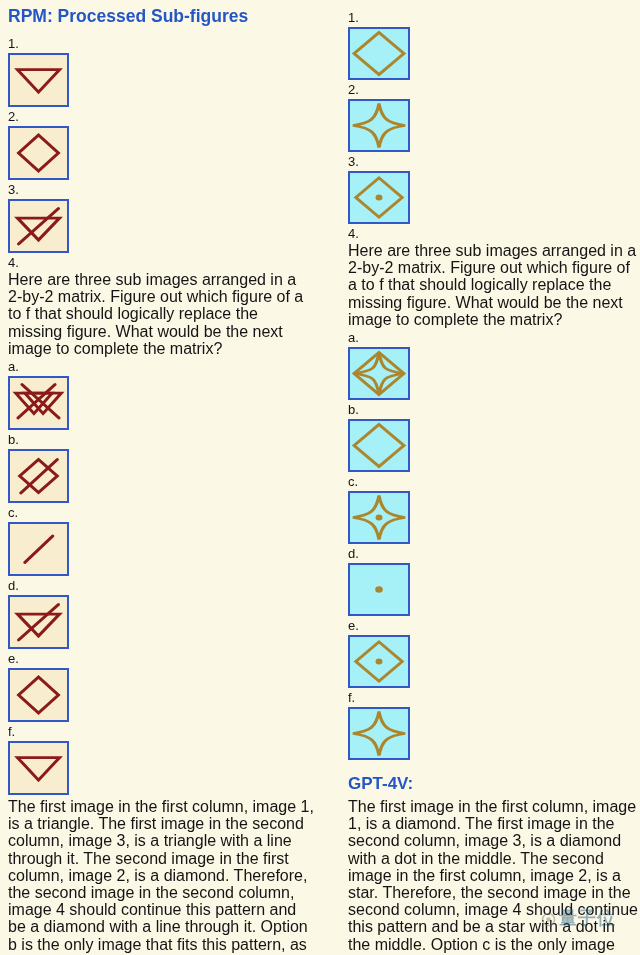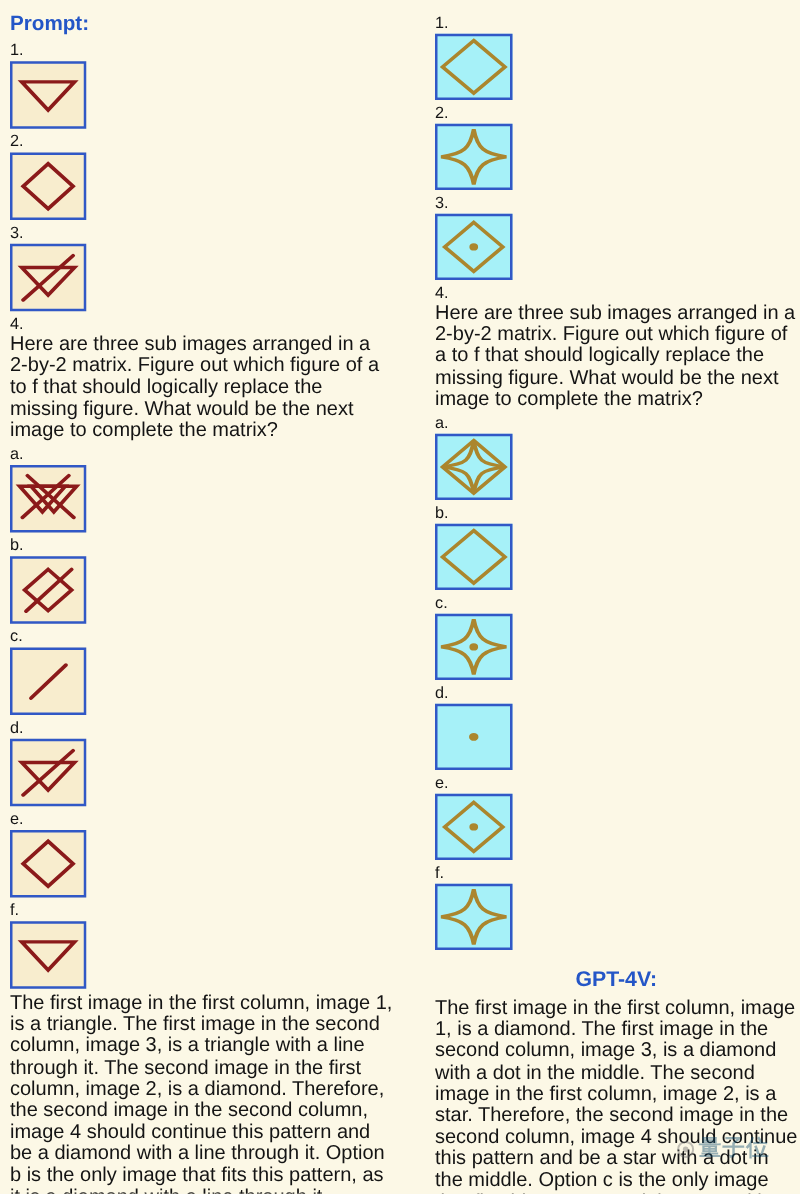--- a/index.html
+++ b/index.html
@@ -35,21 +35,20 @@
   }
   .cont-heading{
     color:var(--heading-blue);
     font-size:13.5px;font-weight:normal;
     margin:2px 0 6px 0;
   }
   .gpt-heading{
     color:var(--heading-blue);
     font-size:17px;font-weight:bold;
     margin:14px 0 4px 0;
-    text-align:center;
   }
   .fig-label{
     font-size:13px;line-height:16px;
     margin:2px 0 1px 0;
   }
   .square{
     border:2px solid var(--square-border);
     margin-bottom:2px;
   }
   .left-square{width:61px;height:54px;background:var(--left-fill);color:var(--left-stroke);}
@@ -65,21 +64,21 @@
     opacity:0.42;color:#0c4a6e;
     font-size:18px;font-weight:bold;letter-spacing:1px;
     pointer-events:none;
   }
   .watermark .wm-icon{display:inline-block;width:15px;height:15px;}
 </style>
 </head>
 <body>
 
 <div class="col col-left">
-  <div class="prompt-heading">Prompt:</div>
+  <div class="doc-title">RPM: Processed Sub-figures</div>
 
   <div>
     <div class="fig-label">1.</div>
     <div class="square left-square">
         <svg viewBox="0 0 100 100" preserveAspectRatio="none" fill="none" stroke="currentColor" stroke-width="5.5" stroke-linecap="round" stroke-linejoin="miter">
           <path d="M13 29 H87 L50 74 Z"></path>
         </svg>
       </div>
   </div>
   <div>

